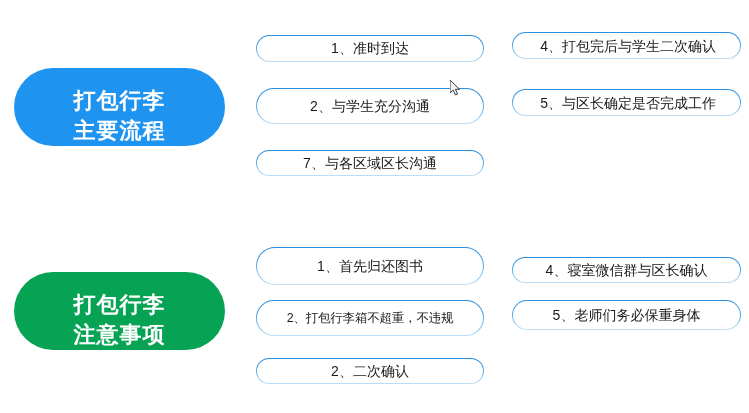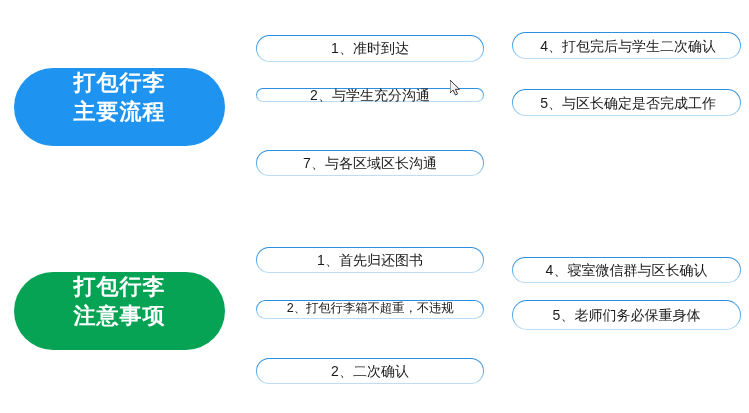--- a/index.html
+++ b/index.html
@@ -11,21 +11,21 @@
     position:relative;
   }
   .canvas{position:relative;width:749px;height:413px;}
 
   
   .hero{
     position:absolute;
     width:211px;height:78px;
     border-radius:39px;
     display:flex;flex-direction:column;
-    align-items:center;justify-content:flex-start;
+    align-items:center;justify-content:flex-end;
     color:#ffffff;
     font-weight:bold;
     font-size:22px;
     line-height:1.38;
     letter-spacing:1px;
     white-space:nowrap;
   }
   .hero .l2{margin-top:-1px;}
   #hero-process{left:14px;top:68px;background:#1E93EF;}
   #hero-notes{left:14px;top:272px;background:#07A355;}
@@ -86,43 +86,43 @@
 <div class="canvas">
 
   <div class="hero" id="hero-process">
     <span class="l1">打包行李</span>
     <span class="l2">主要流程</span>
   </div>
 
   <div class="pill colA" style="top:35px;height:27px;">
     <span class="txt">1、准时到达</span>
   </div>
-  <div class="pill colA" style="top:88px;height:14px;">
+  <div class="pill colA" style="top:88px;height:36px;">
     <span class="txt">2、与学生充分沟通</span>
   </div>
   <div class="pill colA" style="top:150px;height:26px;">
     <span class="txt">7、与各区域区长沟通</span>
   </div>
 
   <div class="pill colB overflow" style="top:32px;height:27px;">
     <span class="txt">4、打包完后与学生二次确认</span>
   </div>
   <div class="pill colB overflow" style="top:89px;height:27px;">
     <span class="txt">5、与区长确定是否完成工作</span>
   </div>
 
   <div class="hero" id="hero-notes">
     <span class="l1">打包行李</span>
     <span class="l2">注意事项</span>
   </div>
 
-  <div class="pill colA" style="top:247px;height:26px;">
+  <div class="pill colA" style="top:247px;height:38px;">
     <span class="txt">1、首先归还图书</span>
   </div>
-  <div class="pill colA small" style="top:300px;height:19px;font-family:Liberation Mono, monospace;">
+  <div class="pill colA small" style="top:300px;height:36px;">
     <span class="txt">2、打包行李箱不超重，不违规</span>
   </div>
   <div class="pill colA" style="top:358px;height:26px;">
     <span class="txt">2、二次确认</span>
   </div>
 
   <div class="pill colB" style="top:257px;height:26px;">
     <span class="txt">4、寝室微信群与区长确认</span>
   </div>
   <div class="pill colB" style="top:300px;height:30px;">

